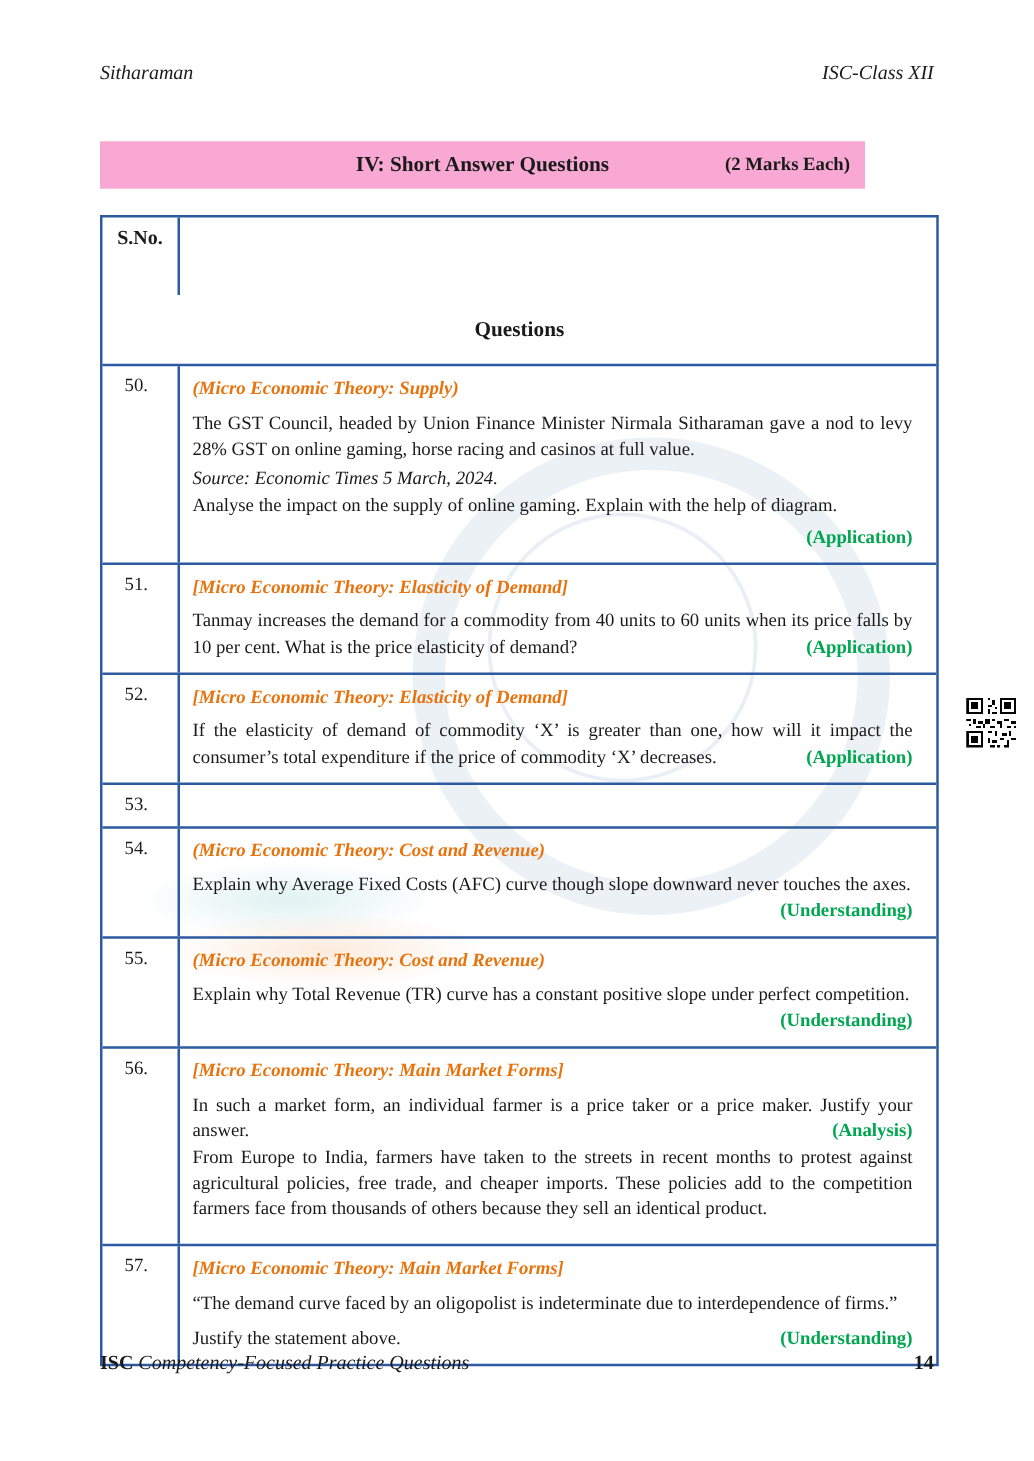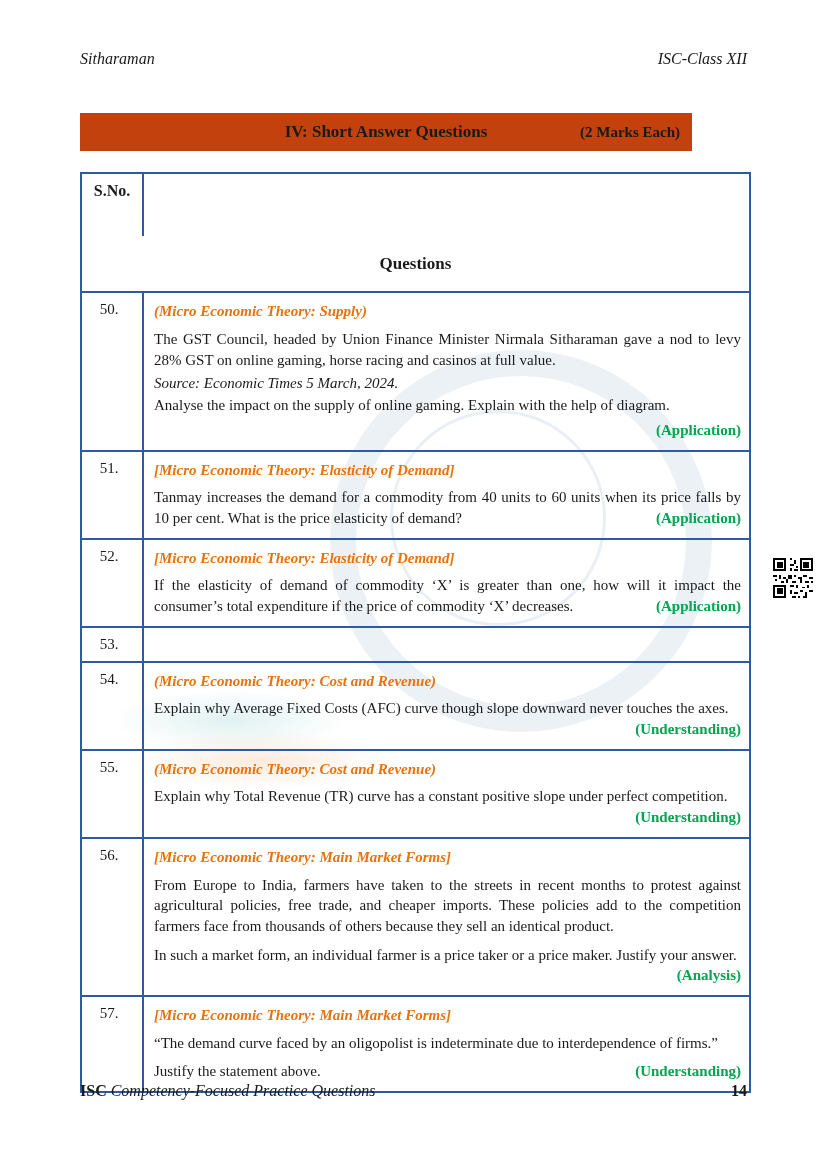--- a/index.html
+++ b/index.html
@@ -12,41 +12,41 @@
   .content{position:relative;z-index:2;}
   
   .runhead{
     position:absolute;top:50px;left:80px;right:80px;
     display:flex;justify-content:space-between;
     font-style:italic;font-size:16px;
   }
   
   .section-bar{
     position:absolute;top:113px;left:80px;width:612px;height:38px;
-    background:#c2410c;
+    background:#f9a8d4;
     display:flex;align-items:center;justify-content:center;
     font-weight:bold;font-size:17px;
   }
   .section-bar .marks{
     position:absolute;right:12px;font-size:15px;font-weight:bold;
   }
   
   .qtable{
     position:absolute;top:172px;left:80px;width:667px;
     border:2px solid #2d5aa0;
   }
   .qrow{display:flex;border-top:2px solid #2d5aa0;}
   .qrow:first-child{border-top:none;flex-direction:column;}
   .cell-sno{
     width:62px;flex:0 0 62px;border-right:2px solid #2d5aa0;
     padding:8px 10px 8px 4px;box-sizing:border-box;
     text-align:center;font-size:15px;
   }
   .cell-q{
-    flex:1;padding:8px 8px 9px 10px;box-sizing:border-box;
+    flex:1;padding:8px 19px 9px 10px;box-sizing:border-box;
     font-size:15px;line-height:1.38;
   }
   .thead .cell-sno{font-weight:bold;font-size:16px;padding:8px 4px;}
   .thead .cell-q{font-weight:bold;font-size:17px;text-align:center;padding:16px;}
   .topic{
     color:#e8720c;font-weight:bold;font-style:italic;
     margin:0 0 7px 0;
   }
   .para{margin:0 0 2px 0;text-align:justify;}
   .para.last{margin-bottom:0;}
@@ -175,25 +175,25 @@
           <span>Explain why Total Revenue (TR) curve has a constant positive slope under perfect competition.</span>
           <span class="tag fl">(Understanding)</span>
         </div>
       </div>
     </div>
 
     <div class="qrow">
       <div class="cell-sno">56.</div>
       <div class="cell-q">
         <div class="topic">[Micro Economic Theory: Main Market Forms]</div>
-        <div class="para" style="margin-bottom:8px;">From Europe to India, farmers have taken to the streets in recent months to protest against agricultural policies, free trade, and cheaper imports. These policies add to the competition farmers face from thousands of others because they sell an identical product.</div>
         <div class="para last">
           <span>In such a market form, an individual farmer is a price taker or a price maker. Justify your answer.</span>
           <span class="tag fl">(Analysis)</span>
         </div>
+        <div class="para" style="margin-bottom:8px;">From Europe to India, farmers have taken to the streets in recent months to protest against agricultural policies, free trade, and cheaper imports. These policies add to the competition farmers face from thousands of others because they sell an identical product.</div>
       </div>
     </div>
 
     <div class="qrow">
       <div class="cell-sno">57.</div>
       <div class="cell-q">
         <div class="topic">[Micro Economic Theory: Main Market Forms]</div>
         <div class="para" style="margin-bottom:8px;">“The demand curve faced by an oligopolist is indeterminate due to interdependence of firms.”</div>
         <div class="para last">
           <span>Justify the statement above.</span>

